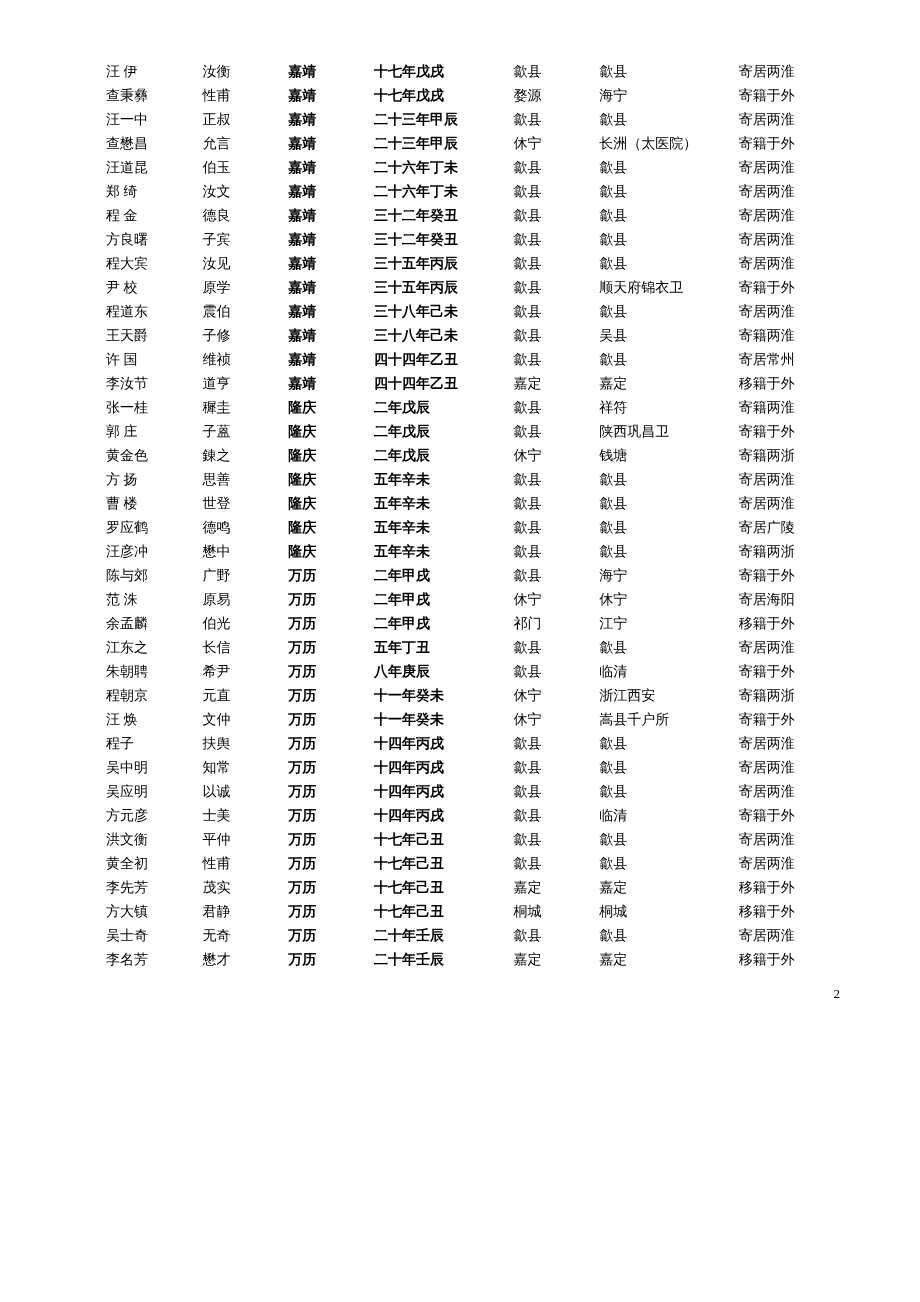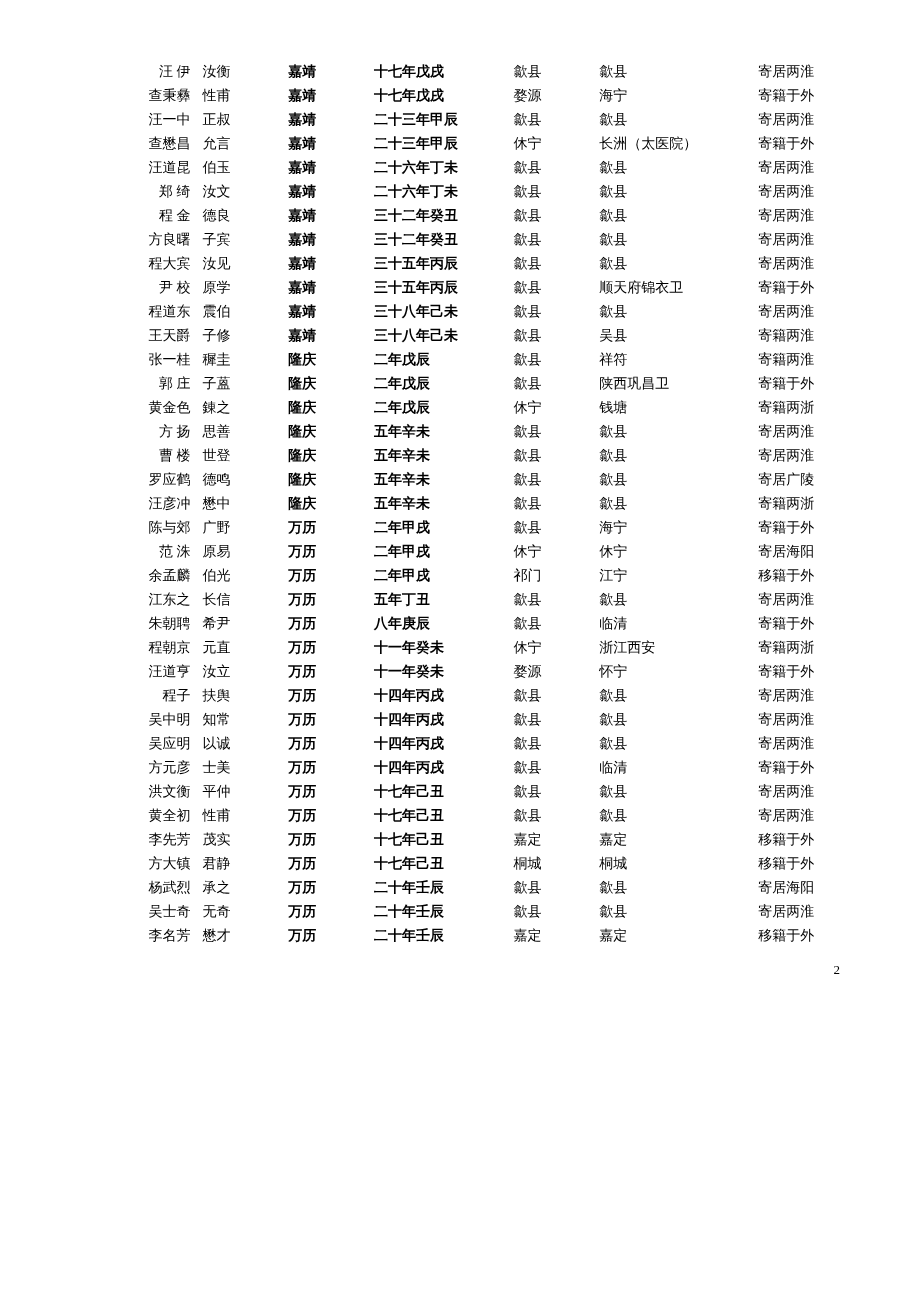--- a/index.html
+++ b/index.html
@@ -19,27 +19,27 @@
     table {
       width: 100%;
       border-collapse: collapse;
       table-layout: fixed;
     }
     td {
       padding: 3px 6px;
       vertical-align: middle;
       white-space: nowrap;
     }
-    td:nth-child(1) { width: 90px; text-align: right; }
+    td:nth-child(1) { width: 90px; }
     td:nth-child(2) { width: 80px; }
     td:nth-child(3) { width: 80px; font-weight: bold; }
     td:nth-child(4) { width: 130px; font-weight: bold; }
     td:nth-child(5) { width: 80px; }
     td:nth-child(6) { width: 130px; }
-    td:nth-child(7) { width: 100px; text-align: center; }
+    td:nth-child(7) { width: 100px; }
     .page-num {
       position: absolute;
       bottom: -30px;
       right: 0;
       font-size: 13px;
       color: #000;
     }
   </style>
 </head>
 <body>
@@ -149,20 +149,38 @@
         <tr>
           <td>王天爵</td>
           <td>子修</td>
           <td>嘉靖</td>
           <td>三十八年己未</td>
           <td>歙县</td>
           <td>吴县</td>
           <td>寄籍两淮</td>
         </tr>
         <tr>
+          <td>许  国</td>
+          <td>维祯</td>
+          <td>嘉靖</td>
+          <td>四十四年乙丑</td>
+          <td>歙县</td>
+          <td>歙县</td>
+          <td>寄居常州</td>
+        </tr>
+        <tr>
+          <td>李汝节</td>
+          <td>道亨</td>
+          <td>嘉靖</td>
+          <td>四十四年乙丑</td>
+          <td>嘉定</td>
+          <td>嘉定</td>
+          <td>移籍于外</td>
+        </tr>
+        <tr>
           <td>张一桂</td>
           <td>穉圭</td>
           <td>隆庆</td>
           <td>二年戊辰</td>
           <td>歙县</td>
           <td>祥符</td>
           <td>寄籍两淮</td>
         </tr>
         <tr>
           <td>郭  庄</td>
@@ -266,26 +284,26 @@
         <tr>
           <td>程朝京</td>
           <td>元直</td>
           <td>万历</td>
           <td>十一年癸未</td>
           <td>休宁</td>
           <td>浙江西安</td>
           <td>寄籍两浙</td>
         </tr>
         <tr>
-          <td>汪道亨</td>
-          <td>汝立</td>
+          <td>汪  焕</td>
+          <td>文仲</td>
           <td>万历</td>
           <td>十一年癸未</td>
-          <td>婺源</td>
-          <td>怀宁</td>
+          <td>休宁</td>
+          <td>嵩县千户所</td>
           <td>寄籍于外</td>
         </tr>
         <tr>
           <td>程子</td>
           <td>扶舆</td>
           <td>万历</td>
           <td>十四年丙戌</td>
           <td>歙县</td>
           <td>歙县</td>
           <td>寄居两淮</td>
@@ -345,29 +363,20 @@
           <td>移籍于外</td>
         </tr>
         <tr>
           <td>方大镇</td>
           <td>君静</td>
           <td>万历</td>
           <td>十七年己丑</td>
           <td>桐城</td>
           <td>桐城</td>
           <td>移籍于外</td>
-        </tr>
-        <tr>
-          <td>杨武烈</td>
-          <td>承之</td>
-          <td>万历</td>
-          <td>二十年壬辰</td>
-          <td>歙县</td>
-          <td>歙县</td>
-          <td>寄居海阳</td>
         </tr>
         <tr>
           <td>吴士奇</td>
           <td>无奇</td>
           <td>万历</td>
           <td>二十年壬辰</td>
           <td>歙县</td>
           <td>歙县</td>
           <td>寄居两淮</td>
         </tr>

